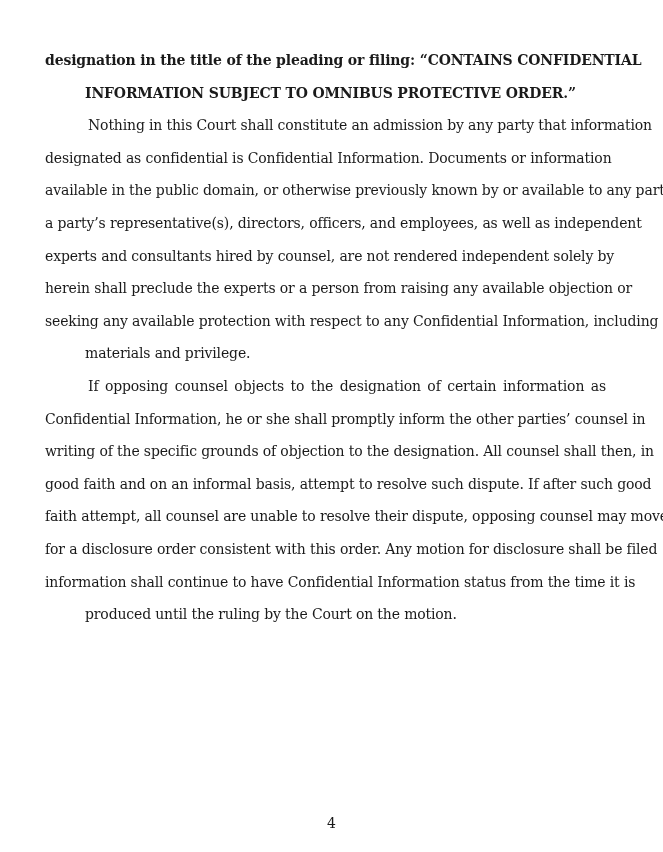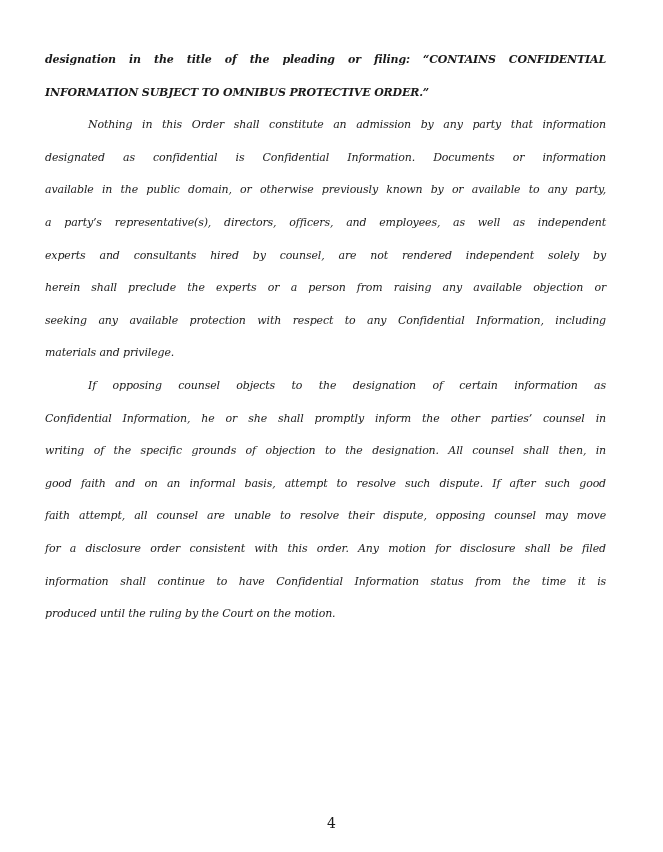--- a/index.html
+++ b/index.html
@@ -18,29 +18,29 @@
     .page {
       position: absolute;
       left: 45px;
       top: 44px;
       width: 561px;
     }
     .line {
       display: block;
       height: 32.6px;
       line-height: 32.6px;
-      font-size: 11px;
+      font-size: 14px;
       white-space: nowrap;
       text-align: justify;
       text-align-last: justify;
       letter-spacing: -0.15px;
-      font-style: italic;
     }
     .line.last {
       text-align-last: left;
+      margin-left: 40px;
     }
     .line.indent {
       padding-left: 43px;
     }
     .bold {
       font-weight: bold;
       font-size: 14px;
       letter-spacing: -0.2px;
     }
     .para {
@@ -62,21 +62,21 @@
 <body>
 
 <div class="page">
 
   <div class="para bold">
     <span class="line">designation in the title of the pleading or filing: “CONTAINS CONFIDENTIAL</span>
     <span class="line last">INFORMATION SUBJECT TO OMNIBUS PROTECTIVE ORDER.”</span>
   </div>
 
   <div class="para">
-    <span class="line indent">Nothing in this Order shall constitute an admission by any party that information</span>
+    <span class="line indent">Nothing in this Court shall constitute an admission by any party that information</span>
     <span class="line">designated as confidential is Confidential Information.  Documents or information</span>
     <span class="line">available in the public domain, or otherwise previously known by or available to any party,</span>
     <span class="line">a party’s representative(s), directors, officers, and employees, as well as independent</span>
     <span class="line">experts and consultants hired by counsel, are not rendered independent solely by</span>
     <span class="line">herein shall preclude the experts or a person from raising any available objection or</span>
     <span class="line">seeking any available protection with respect to any Confidential Information, including</span>
     <span class="line last">materials and privilege.</span>
   </div>
 
   <div class="para">

